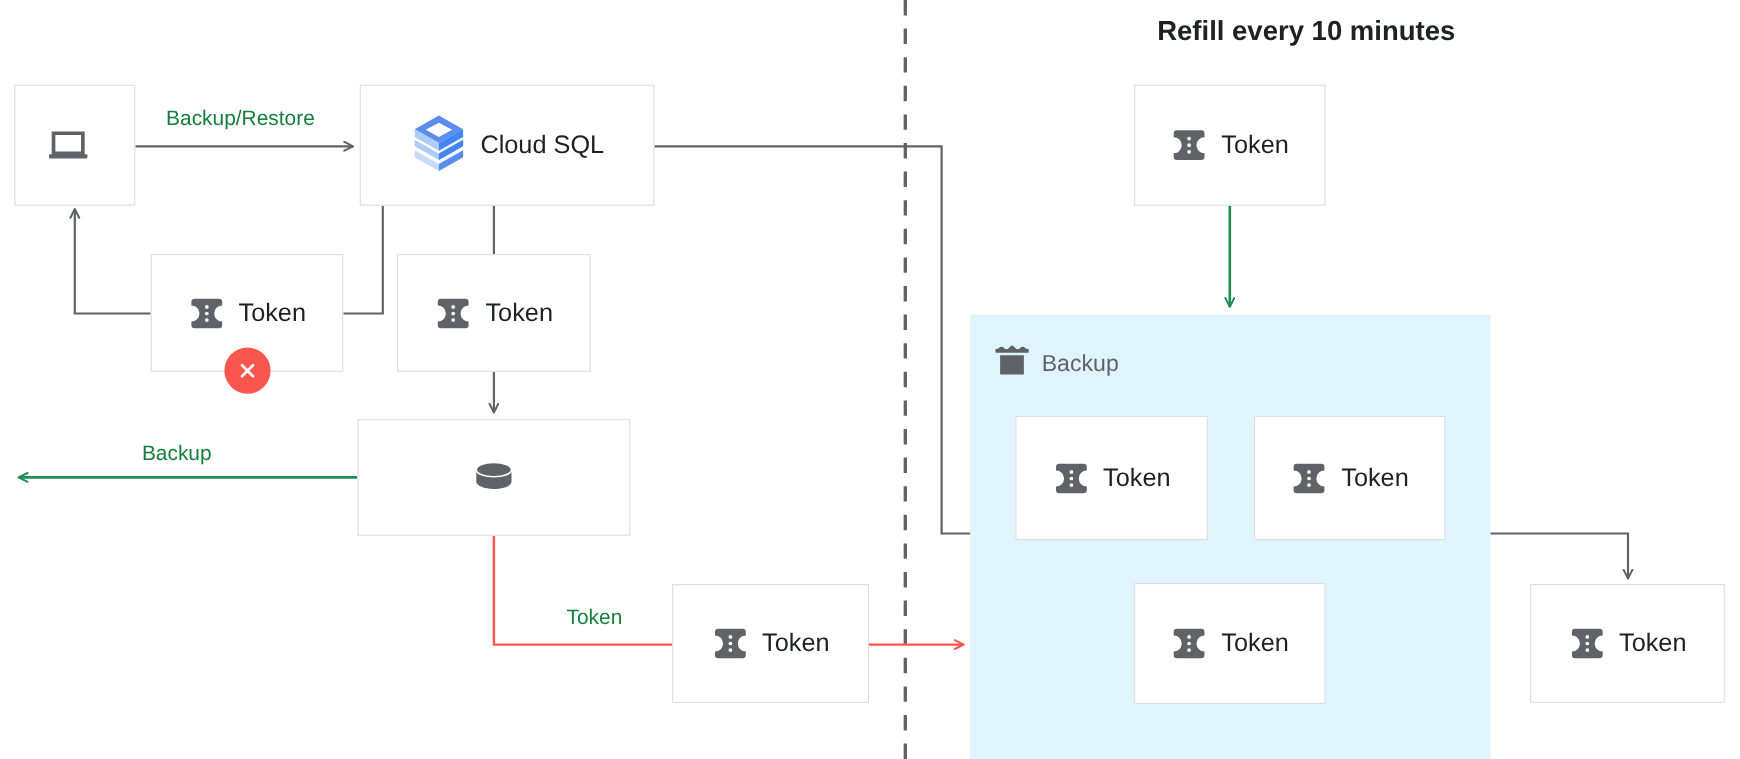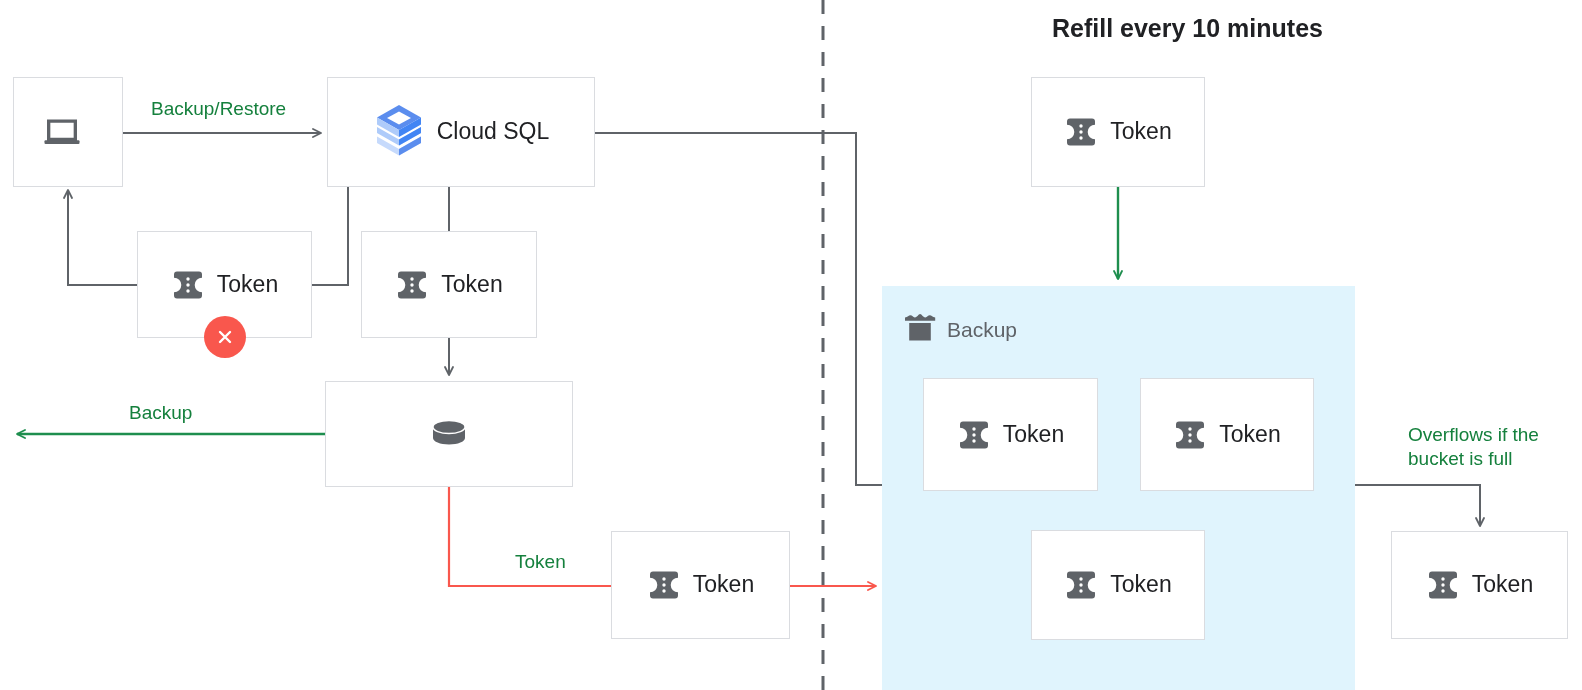--- a/index.html
+++ b/index.html
@@ -127,22 +127,20 @@
     <path d="M882,485 L856,485 L856,133 L578,133" fill="none" stroke="#5f6368" stroke-width="2" marker-end="url(#ah-gray)"></path>
 
     <path d="M1118,187 L1118,279" fill="none" stroke="#1e8e4e" stroke-width="2.4" marker-end="url(#ah-green)"></path>
 
     <path d="M1355,485 L1480,485 L1480,526" fill="none" stroke="#5f6368" stroke-width="2" marker-end="url(#ah-gray)"></path>
   </svg>
 
   <div class="edge-label" style="left:151px; top:97px;">Backup/Restore</div>
   <div class="edge-label" style="left:129px; top:401px;">Backup</div>
   <div class="edge-label" style="left:515px; top:550px;">Token</div>
-  <div class="edge-label" style="left:1408px; top:423px;">Overflows if the
-bucket is full</div>
 
   <div class="node" style="left:13px; top:77px; width:110px; height:110px;">
     <span>
       <svg class="laptop-icon" width="40" height="40" viewBox="0 0 24 24">
         <path d="M4 5.5h16v11H4z" fill="none" stroke="#5f6368" stroke-width="2"></path>
         <rect x="1.5" y="17" width="21" height="2.2" rx="0.6" fill="#5f6368"></rect>
       </svg>
     </span>
     <span class="node-label"></span>
   </div>

